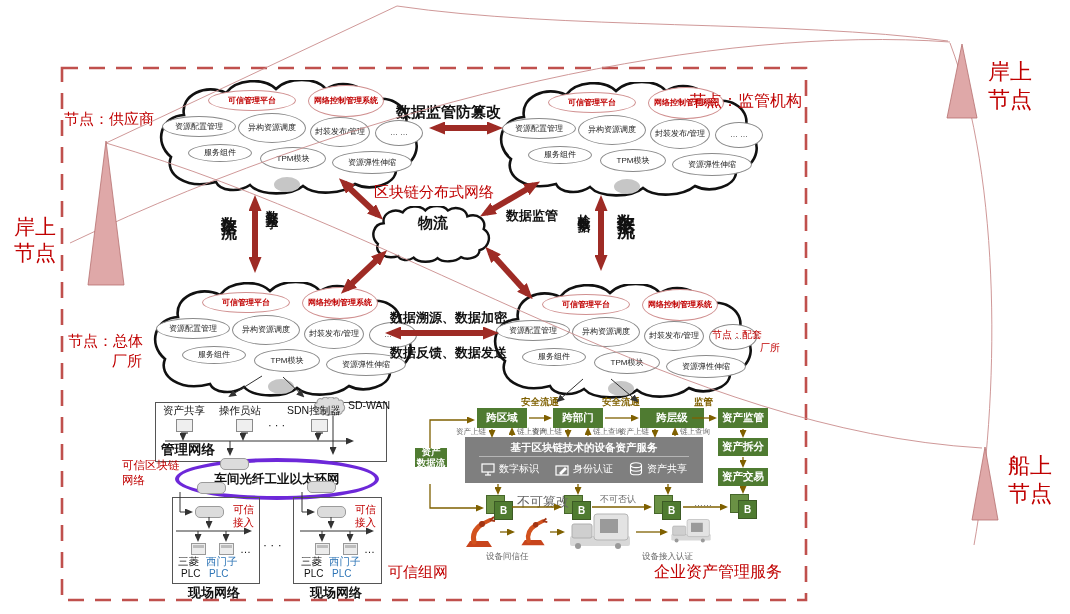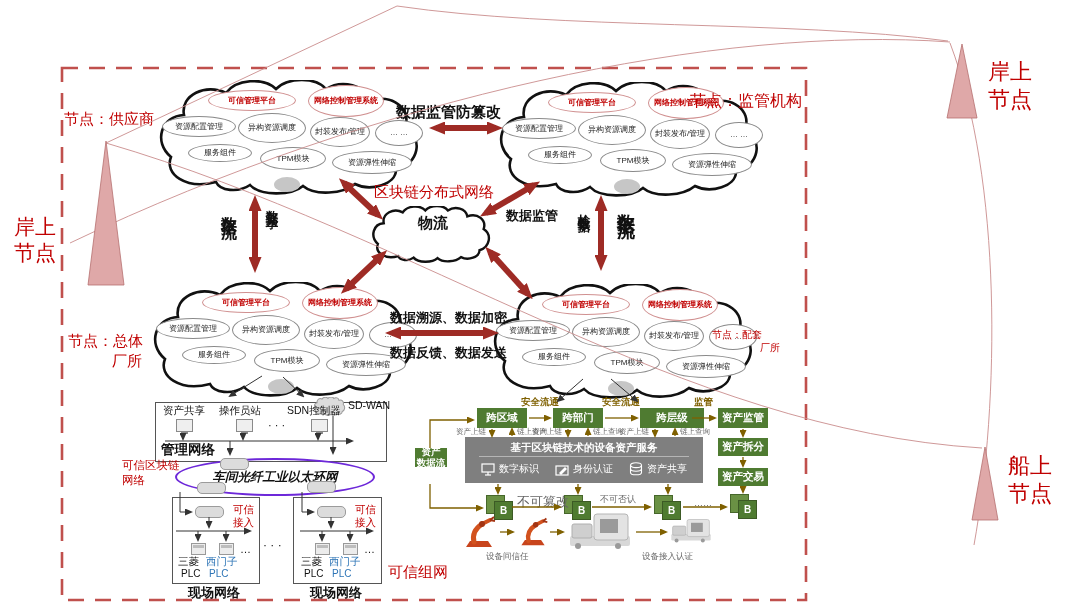--- a/index.html
+++ b/index.html
@@ -32,22 +32,22 @@
   .vert{writing-mode:vertical-rl;letter-spacing:3px;}
   .big{font-size:21px;line-height:1.25;}
   .big span{display:block;}
   
   .box{position:absolute;border:1.2px solid #555;background:transparent;z-index:2;}
   .pc{position:absolute;width:15px;height:11px;background:#efefef;border:1px solid #8a8a8a;z-index:3;}
   .pc::after{content:"";position:absolute;left:4px;right:4px;bottom:-3px;height:2px;background:#8a8a8a;}
   .sw{position:absolute;width:27px;height:10px;background:#dcdcdc;border:1px solid #9b9b9b;border-radius:5px;z-index:3;}
   .plcbox{position:absolute;width:13px;height:10px;background:#ececec;border:1px solid #999;z-index:3;}
   .plcbox::before{content:"";position:absolute;left:1px;top:1px;right:1px;height:3px;background:#bdbdbd;}
-  .ring{position:absolute;left:175px;top:458px;width:196px;height:34px;border:2px solid #6d28d9;border-radius:50%;z-index:2;
-        display:flex;align-items:center;justify-content:center;font-size:12.5px;font-weight:bold;color:#111;font-style:italic;}
+  .ring{position:absolute;left:175px;top:458px;width:196px;height:34px;border:4px solid #6d28d9;border-radius:50%;z-index:2;
+        display:flex;align-items:center;justify-content:center;font-size:12.5px;font-weight:bold;color:#111;}
   
   .gbox{position:absolute;background:#4f7b31;color:#fff;font-weight:bold;font-size:10.5px;
         display:flex;align-items:center;justify-content:center;text-align:center;z-index:3;line-height:1.1;}
   .graybox{position:absolute;left:465px;top:437px;width:238px;height:46px;background:#7f7f7f;z-index:2;color:#fff;}
   .graybox .ttl{position:absolute;left:0;top:4px;width:100%;text-align:center;font-size:10.5px;font-weight:bold;}
   .graybox .sep{position:absolute;left:14px;right:14px;top:19px;border-top:1px solid #b5b5b5;}
   .graybox .svcrow{position:absolute;left:16px;right:16px;top:25px;display:flex;justify-content:space-between;}
   .svc{display:flex;align-items:center;gap:4px;font-size:10px;}
   .bblock{position:absolute;width:26px;height:24px;z-index:3;}
   .bback{position:absolute;left:0;top:0;width:17px;height:17px;background:#6a9144;border:1px solid #46672b;}
@@ -410,14 +410,15 @@
   <svg class="icon3" style="left:670px;top:510px" width="42" height="40" viewBox="0 0 64 40">
     <rect x="2" y="26" width="60" height="10" rx="2" fill="#d8d8d8"></rect>
     <rect x="26" y="4" width="34" height="26" rx="3" fill="#e3e3e3" stroke="#b5b5b5"></rect>
     <rect x="32" y="9" width="18" height="14" fill="#9a9a9a"></rect>
     <rect x="4" y="14" width="20" height="14" rx="2" fill="#cfcfcf" stroke="#b0b0b0"></rect>
     <circle cx="10" cy="36" r="3" fill="#9a9a9a"></circle>
       <circle cx="50" cy="36" r="3" fill="#9a9a9a"></circle>
   </svg>
   <div class="glab" style="left:486px;top:551px;font-size:8.5px">设备间信任</div>
   <div class="glab" style="left:642px;top:551px;font-size:8.5px">设备接入认证</div>
+  <div class="rlab" style="left:654px;top:562px;font-size:16px">企业资产管理服务</div>
 
 </div>
 
 </body></html>

